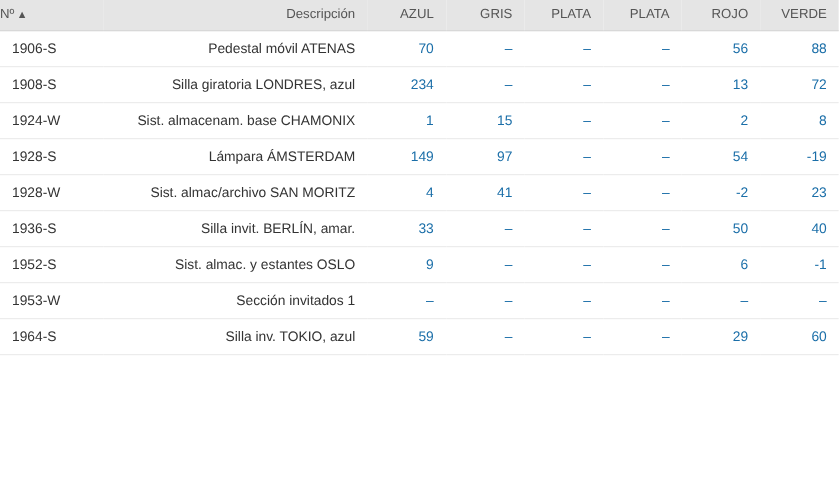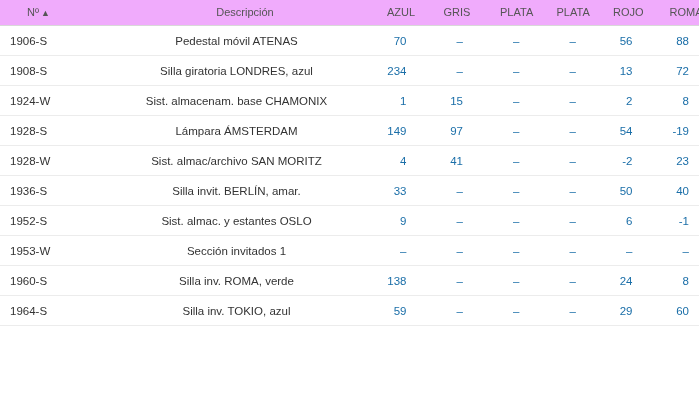--- a/index.html
+++ b/index.html
@@ -17,37 +17,37 @@
   table.grid {
     width: 699px;
     border-collapse: collapse;
     table-layout: fixed;
     font-size: 11.5px;
   }
   table.grid thead th {
     font-weight: normal;
     color: #555555;
     font-size: 11px;
-    padding: 6px 10px 7px 27px;
+    padding: 6px 10px 7px 0;
     border-bottom: 1px solid #d8d8d8;
-    background: #f0abfc;
+    background: #e5e5e5;
     white-space: nowrap;
     vertical-align: middle;
   }
   table.grid tbody td {
     padding: 6px 10px 6px 10px;
     border-bottom: 1px solid #ececec;
     white-space: nowrap;
     overflow: hidden;
     text-overflow: ellipsis;
     vertical-align: middle;
     height: 17px;
   }
   .col-id    { width: 76px; text-align: left; }
-  .col-desc  { width: 210px; text-align: center; }
+  .col-desc  { width: 210px; text-align: right; }
   .col-num   { width: auto; text-align: right; }
   td.col-id  { color: #333333; }
   td.col-desc{ color: #333333; }
   td.col-num { color: #1a6ea8; }
   .dash {
     color: #3d88bf;
     letter-spacing: 0;
   }
   th.sorted .sort-arrow {
     font-size: 9px;
@@ -76,21 +76,21 @@
       <th class="col-num">
         <span>PLATA</span>
       </th>
       <th class="col-num">
         <span>PLATA</span>
       </th>
       <th class="col-num">
         <span>ROJO</span>
       </th>
       <th class="col-num">
-        <span>ROMA</span>
+        <span>VERDE</span>
       </th>
     </tr>
   </thead>
   <tbody id="table-body">
       <tr>
         <td class="col-id">1906-S</td>
         <td class="col-desc">Pedestal móvil ATENAS</td>
         <td class="col-num">70</td>
         <td class="col-num dash">–</td>
         <td class="col-num dash">–</td>
@@ -162,30 +162,20 @@
         <td class="col-id">1953-W</td>
         <td class="col-desc">Sección invitados 1</td>
         <td class="col-num dash">–</td>
         <td class="col-num dash">–</td>
         <td class="col-num dash">–</td>
         <td class="col-num dash">–</td>
         <td class="col-num dash">–</td>
         <td class="col-num dash">–</td>
       </tr>
       <tr>
-        <td class="col-id">1960-S</td>
-        <td class="col-desc">Silla inv. ROMA, verde</td>
-        <td class="col-num">138</td>
-        <td class="col-num dash">–</td>
-        <td class="col-num dash">–</td>
-        <td class="col-num dash">–</td>
-        <td class="col-num">24</td>
-        <td class="col-num">8</td>
-      </tr>
-      <tr>
         <td class="col-id">1964-S</td>
         <td class="col-desc">Silla inv. TOKIO, azul</td>
         <td class="col-num">59</td>
         <td class="col-num dash">–</td>
         <td class="col-num dash">–</td>
         <td class="col-num dash">–</td>
         <td class="col-num">29</td>
         <td class="col-num">60</td>
       </tr>
     </tbody>

